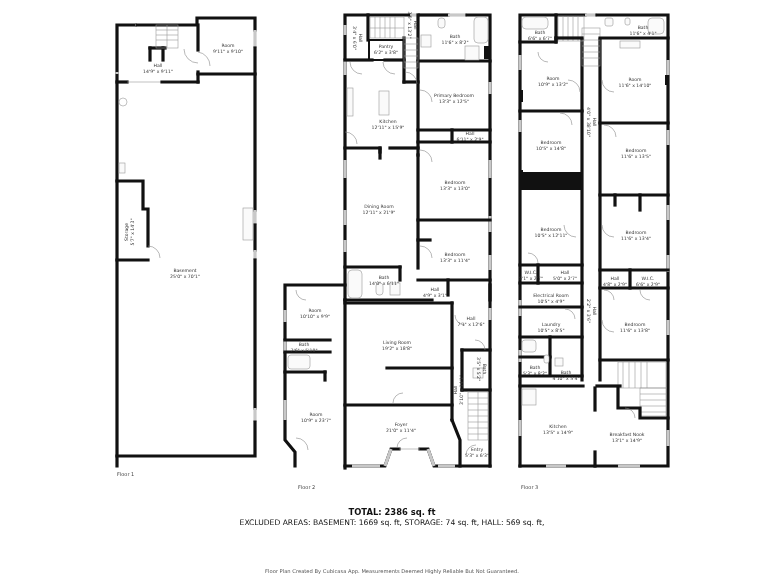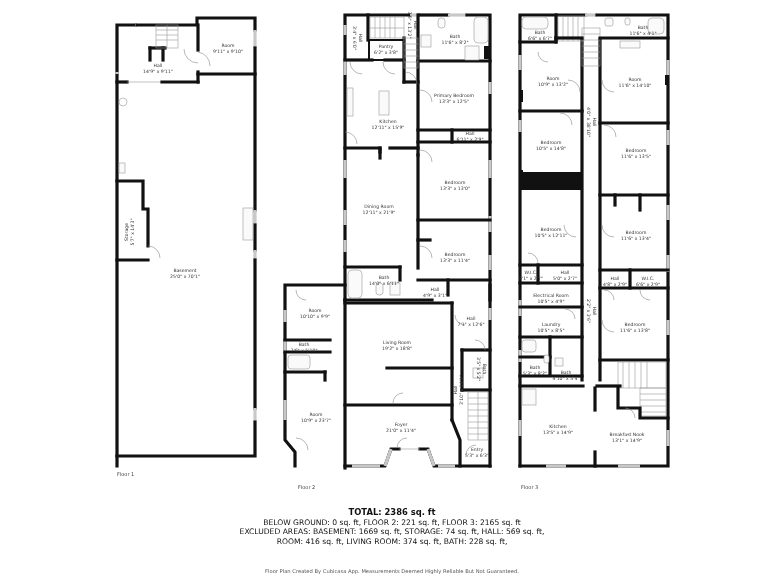--- a/index.html
+++ b/index.html
@@ -351,17 +351,15 @@
 <div class="lbl" style="left:551px;top:322px"><span>Laundry</span><br><span>10'5" x 8'5"</span></div>
 <div class="lbl" style="left:635px;top:322px"><span>Bedroom</span><br><span>11'6" x 13'8"</span></div>
 <div class="lbl" style="left:535px;top:365px"><span>Bath</span><br><span>5'3" x 8'2"</span></div>
 <div class="lbl" style="left:566px;top:370px"><span>Bath</span><br><span>4'10" x 5'4"</span></div>
 <div class="lbl" style="left:558px;top:424px"><span>Kitchen</span><br><span>13'5" x 14'9"</span></div>
 <div class="lbl" style="left:627px;top:432px"><span>Breakfast Nook</span><br><span>13'1" x 14'9"</span></div>
 <div class="floor-label" style="left:521px;top:484px">Floor 3</div>
 
 <div class="summary">
   <div class="total">TOTAL: 2386 sq. ft</div>
-  <div>BELOW GROUND: 0 sq. ft, FLOOR 2: 221 sq. ft, FLOOR 3: 2165 sq. ft</div>
   <div>EXCLUDED AREAS: BASEMENT: 1669 sq. ft, STORAGE: 74 sq. ft, HALL: 569 sq. ft,</div>
-  <div>ROOM: 416 sq. ft, LIVING ROOM: 374 sq. ft, BATH: 228 sq. ft,</div>
 </div>
 <div class="credit">Floor Plan Created By Cubicasa App. Measurements Deemed Highly Reliable But Not Guaranteed.</div>
 
 </body></html>

